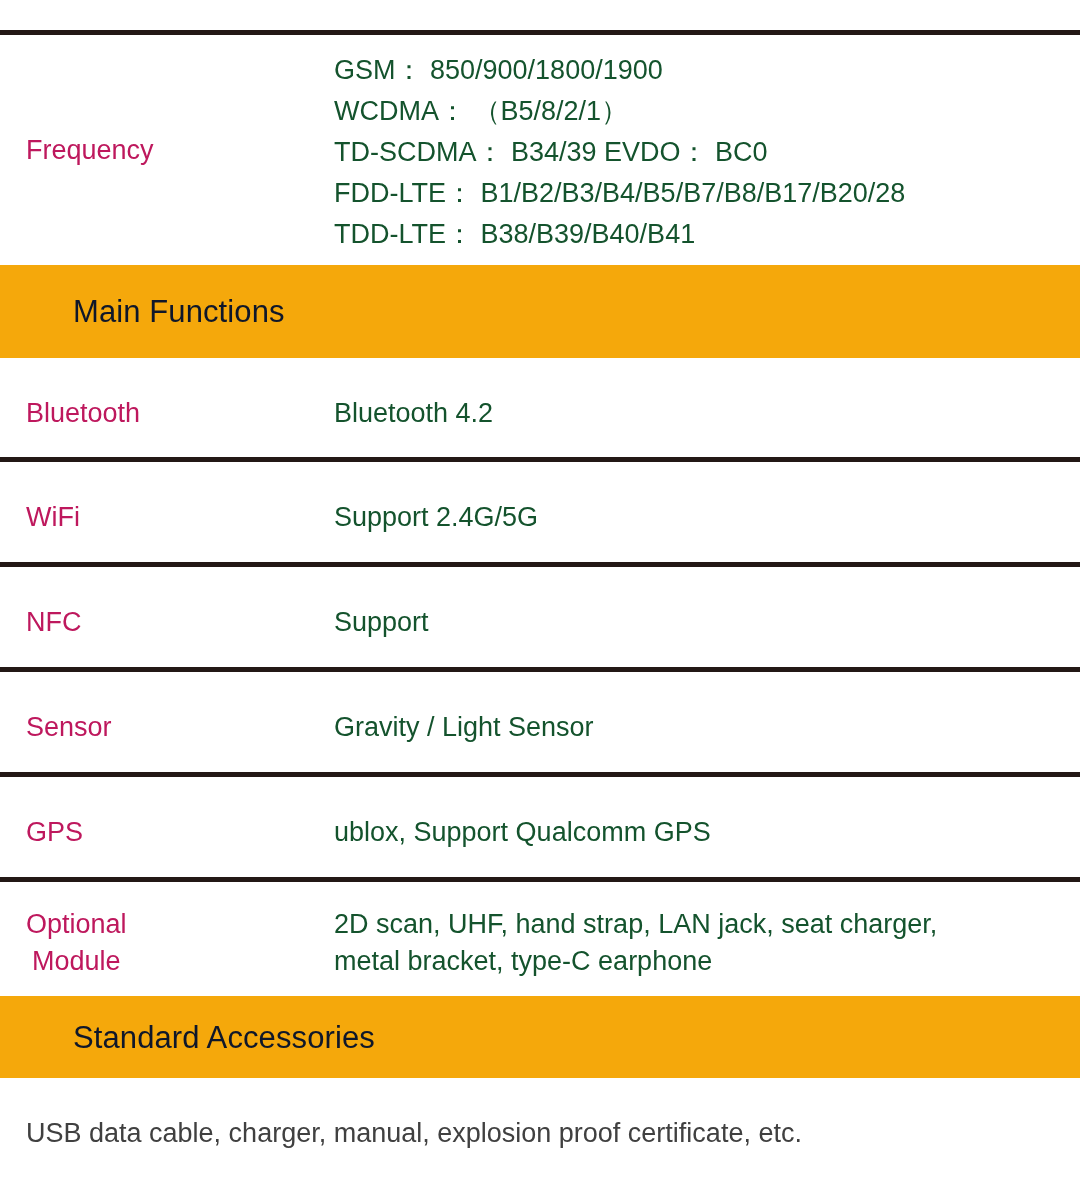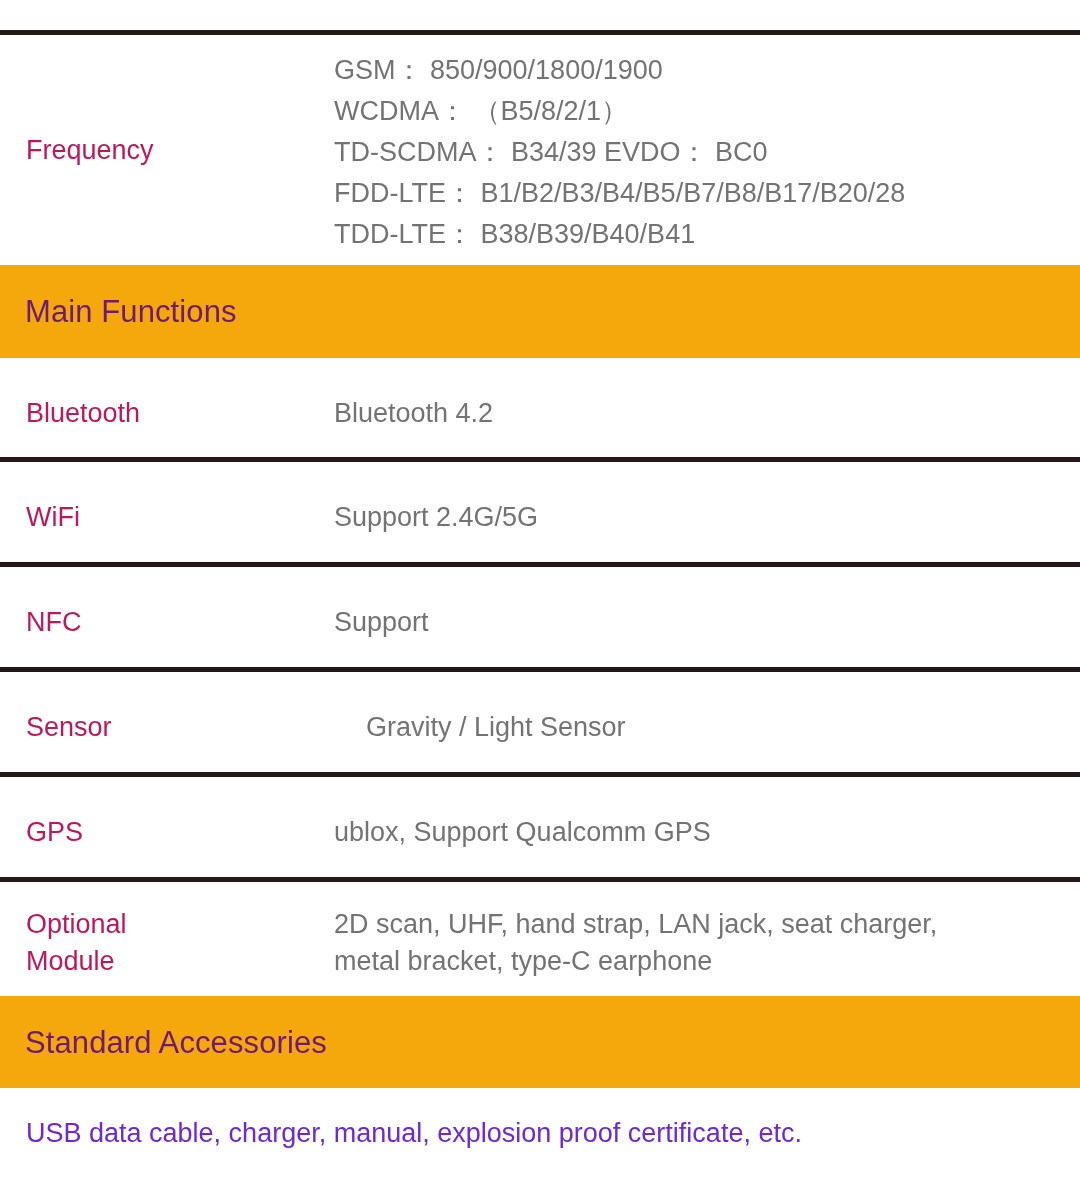--- a/index.html
+++ b/index.html
@@ -34,26 +34,27 @@
   .section-header {
     position: absolute;
     left: 0;
     width: 1080px;
     background: #f5a80b;
     box-sizing: border-box;
     display: flex;
     align-items: center;
   }
   .section-header-label {
-    color: #701a75;
+    color: #0f172a;
     font-size: 31px;
     line-height: 1;
     padding-left: 25px;
     letter-spacing: 0.1px;
     white-space: nowrap;
+    margin-left: 48px;
   }
 
   
   .spec-row {
     position: absolute;
     left: 0;
     width: 1080px;
     box-sizing: border-box;
   }
   .spec-label {
@@ -62,36 +63,36 @@
     top: 0;
     color: #be185d;
     font-size: 27px;
     line-height: 37px;
     white-space: pre-line;
   }
   .spec-value {
     position: absolute;
     left: 334px;
     top: 0;
-    color: #737373;
+    color: #14532d;
     font-size: 27px;
     line-height: 37px;
     white-space: pre-line;
   }
 
   
   .freq-value {
     line-height: 41px;
   }
 
   
   .footer-text {
     position: absolute;
     left: 26px;
-    color: #6d28d9;
+    color: #404040;
     font-size: 27px;
     line-height: 37px;
     white-space: nowrap;
   }
 </style>
 </head>
 <body>
 
 <div class="spec-sheet">
 
@@ -123,36 +124,36 @@
   <div class="divider" style="top:562px;"></div>
 
   <div class="spec-row" style="top:567px;height:100px;">
     <div class="spec-label" style="top:37px;">NFC</div>
     <div class="spec-value" style="top:37px;">Support</div>
   </div>
   <div class="divider" style="top:667px;"></div>
 
   <div class="spec-row" style="top:672px;height:88px;">
     <div class="spec-label" style="top:37px;">Sensor</div>
-    <div class="spec-value" style="top:37px;margin-left:32px;">Gravity / Light Sensor</div>
+    <div class="spec-value" style="top:37px;">Gravity / Light Sensor</div>
   </div>
   <div class="divider" style="top:772px;"></div>
 
   <div class="spec-row" style="top:777px;height:88px;">
     <div class="spec-label" style="top:37px;">GPS</div>
     <div class="spec-value" style="top:37px;">ublox, Support Qualcomm GPS</div>
   </div>
   <div class="divider" style="top:877px;"></div>
 
   <div class="spec-row" style="top:882px;height:114px;">
-    <div class="spec-label" style="top:24px;">Optional
+    <div class="spec-label" style="top:24px;text-align:center;">Optional
 Module</div>
     <div class="spec-value" style="top:24px;">2D scan, UHF, hand strap, LAN jack, seat charger,
 metal bracket, type-C earphone</div>
   </div>
 
-  <div class="section-header" style="top:996px;height:92px;">
+  <div class="section-header" style="top:996px;height:82px;">
     <div class="section-header-label">Standard Accessories</div>
   </div>
 
   <div class="footer-text" style="top:1115px;">USB data cable, charger, manual, explosion proof certificate, etc.</div>
 
 </div>
 
 </body></html>

